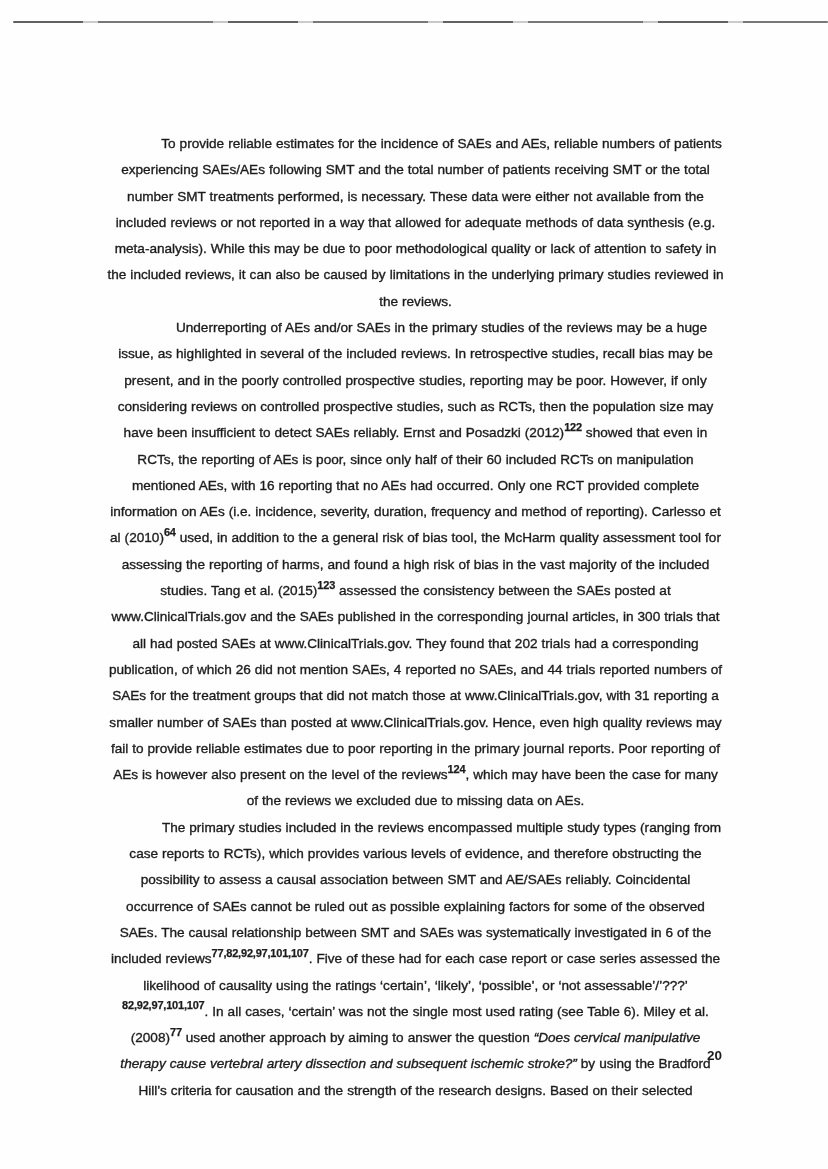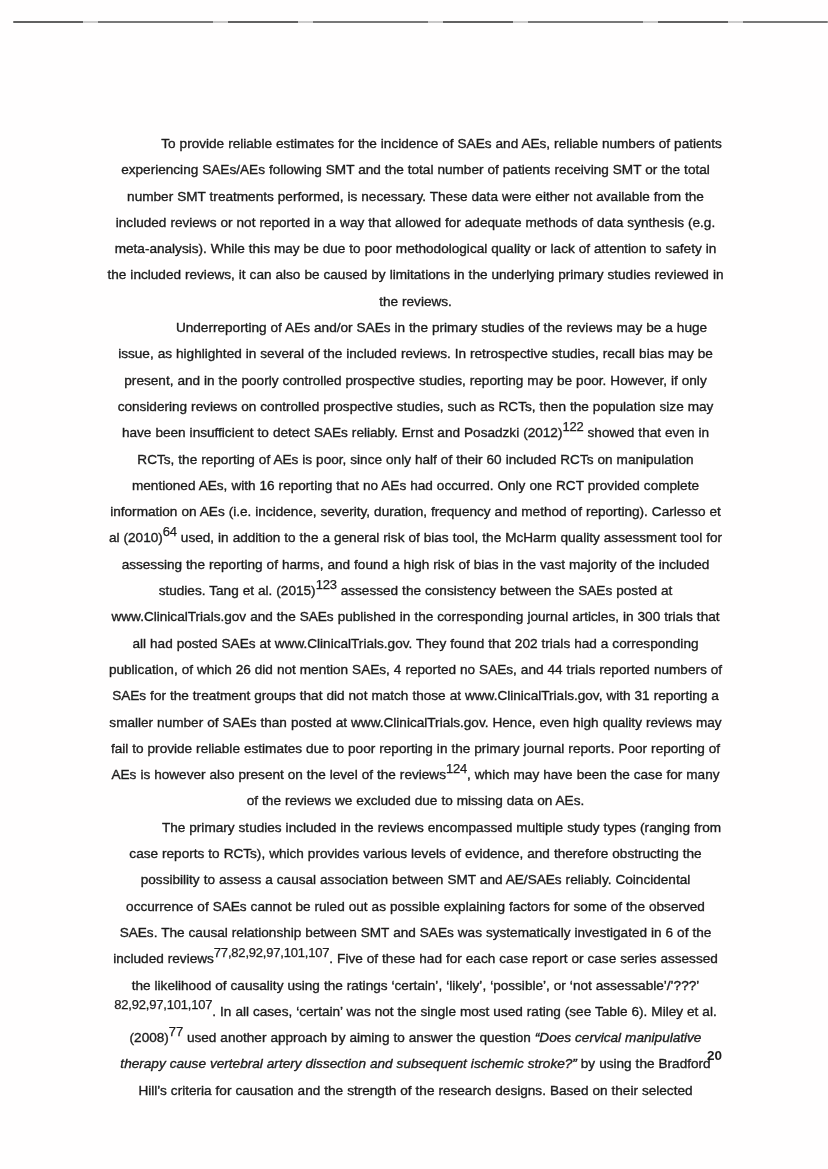--- a/index.html
+++ b/index.html
@@ -38,26 +38,27 @@
     font-weight: 400;
     color: #1c1c1c;
     -webkit-text-stroke: 0.35px #1c1c1c;
     text-align: center;
     word-spacing: 0.2px;
   }
   .seg-n { }
   .seg-b { font-weight: 400; }
   .seg-i { font-style: italic; }
   sup.seg-sup {
-    font-size: 13px;
+    font-size: 11px;
     line-height: 0;
     position: relative;
     top: -1px;
     vertical-align: super;
     letter-spacing: -0.2px;
+    font-weight: bold;
     -webkit-text-stroke: 0.25px #1c1c1c;
   }
   .page-number {
     position: absolute;
     left: 707px; top: 1048px;
     font-size: 13.5px;
     font-weight: 700;
     color: #1c1c1c;
   }
 </style>

